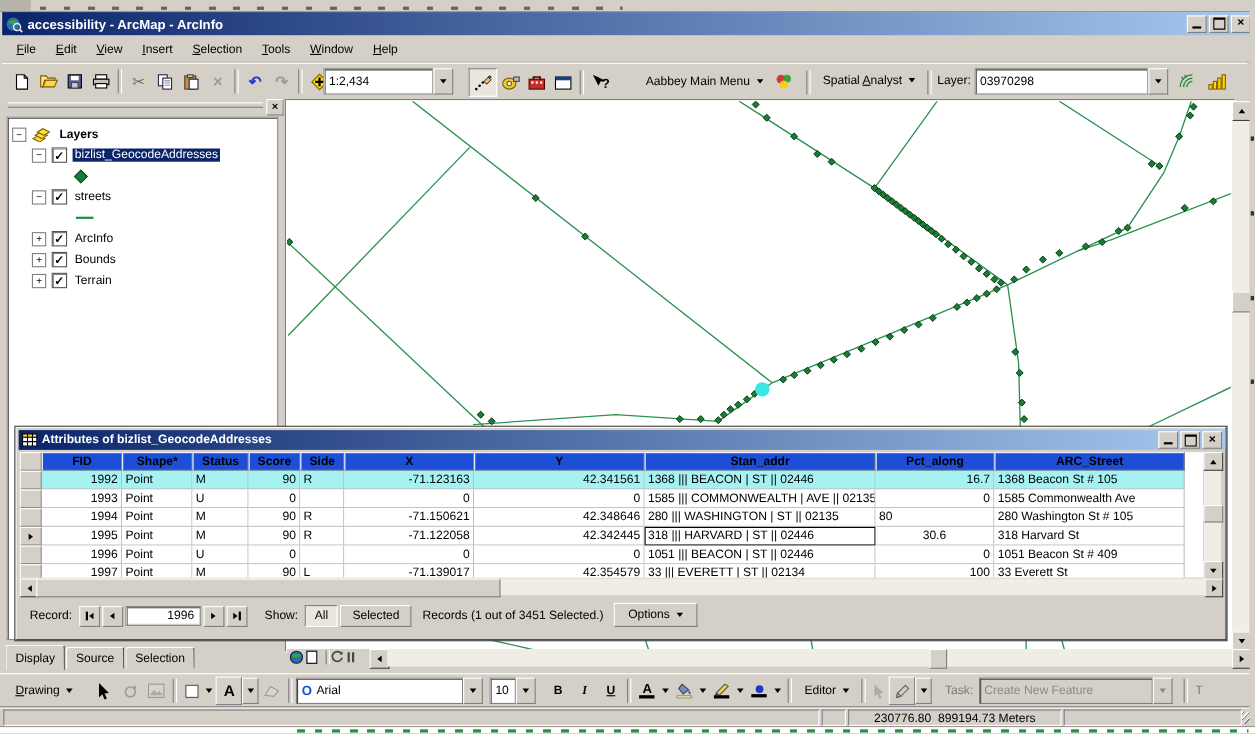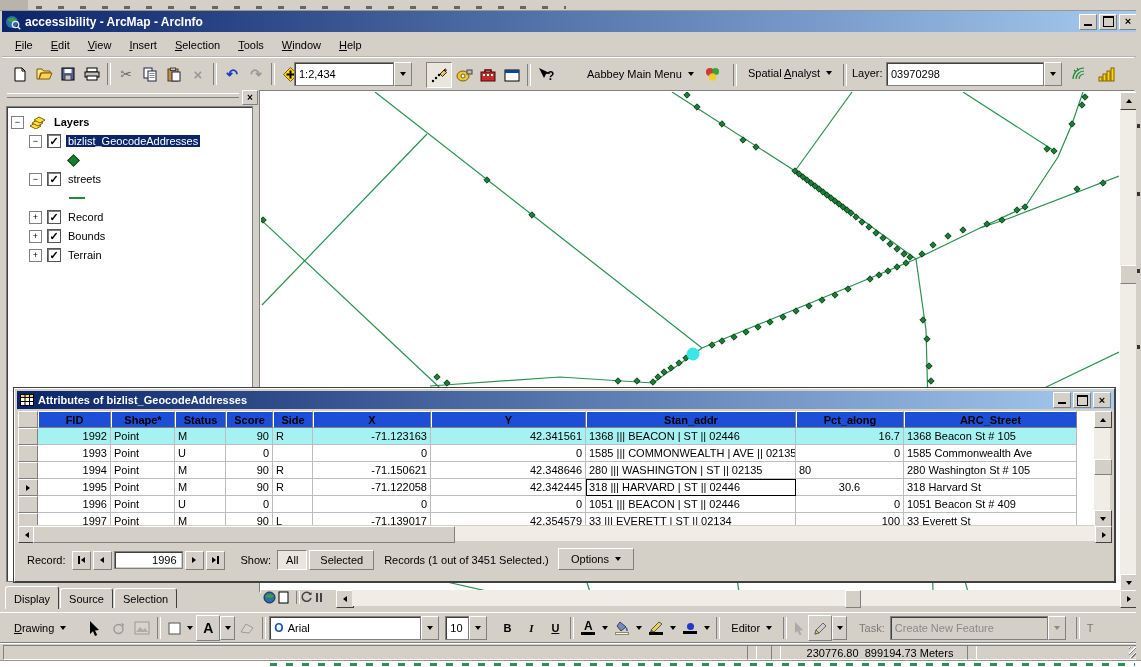--- a/index.html
+++ b/index.html
@@ -2,21 +2,21 @@
 <html><head>
 <meta charset="utf-8">
 <style>
   html,body{margin:0;padding:0;background:#777;}
   #screen{position:relative;width:1141px;height:667px;background:#d4d0c8;overflow:hidden;
           font-family:"Liberation Sans",sans-serif;font-size:11px;color:#000;}
   .abs{position:absolute;}
   
   .raised{border:1px solid;border-color:#ffffff #404040 #404040 #ffffff;background:#d4d0c8;}
   .btn{border:1px solid;border-color:#ffffff #808080 #808080 #ffffff;background:#d4d0c8;}
-  .sunken{border:1px solid;border-color:#808080 #ffffff #ffffff #808080;padding-left:12px;}
+  .sunken{border:1px solid;border-color:#808080 #ffffff #ffffff #808080;}
   .field{background:#fff;border:1px solid #808080;box-shadow:inset 1px 1px 0 #404040, inset -1px -1px 0 #d4d0c8;}
   .pressed{border:1px solid;border-color:#808080 #ffffff #ffffff #808080;background:#e9e6de;}
   
   .tbar{background:linear-gradient(90deg,#0a246a,#a6caf0);color:#fff;font-weight:bold;
         display:flex;align-items:center;gap:4px;padding:0 3px;}
   .winbtn{width:16px;height:14px;display:flex;align-items:center;justify-content:center;
           font-size:11px;font-weight:bold;color:#000;line-height:1;}
   .minglyph{width:8px;height:8px;border-bottom:2px solid #000;margin-top:-2px;}
   .maxglyph{width:9px;height:8px;border:1px solid #000;border-top:2px solid #000;}
   
@@ -293,21 +293,21 @@
             <span class="expander">−</span>
             <span class="chk">✓</span>
             <span class="lname">streets</span>
           </div>
           <div class="tocrow" style="margin-left: 58px;">
             <span class="linesym"></span>
           </div>
           <div class="tocrow" style="margin-left: 18px;">
             <span class="expander">+</span>
             <span class="chk">✓</span>
-            <span class="lname">Record</span>
+            <span class="lname">ArcInfo</span>
           </div>
           <div class="tocrow" style="margin-left: 18px;">
             <span class="expander">+</span>
             <span class="chk">✓</span>
             <span class="lname">Bounds</span>
           </div>
           <div class="tocrow" style="margin-left: 18px;">
             <span class="expander">+</span>
             <span class="chk">✓</span>
             <span class="lname">Terrain</span>

